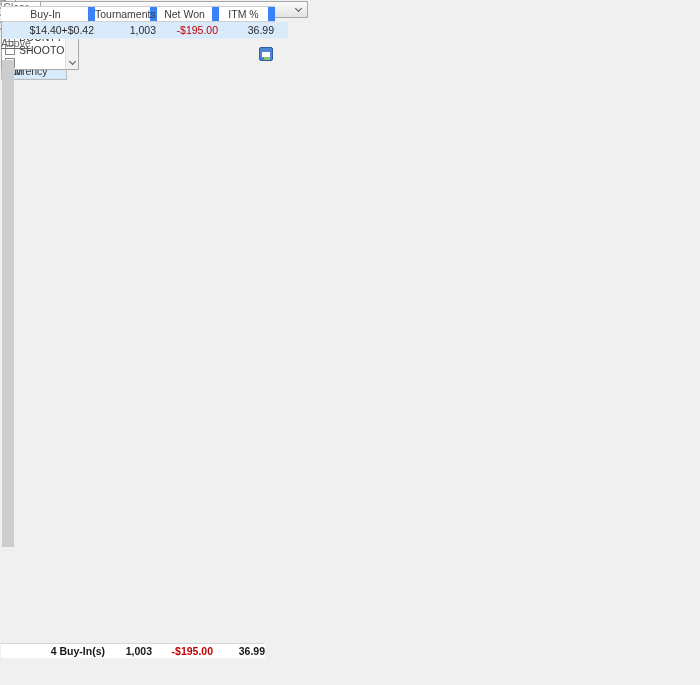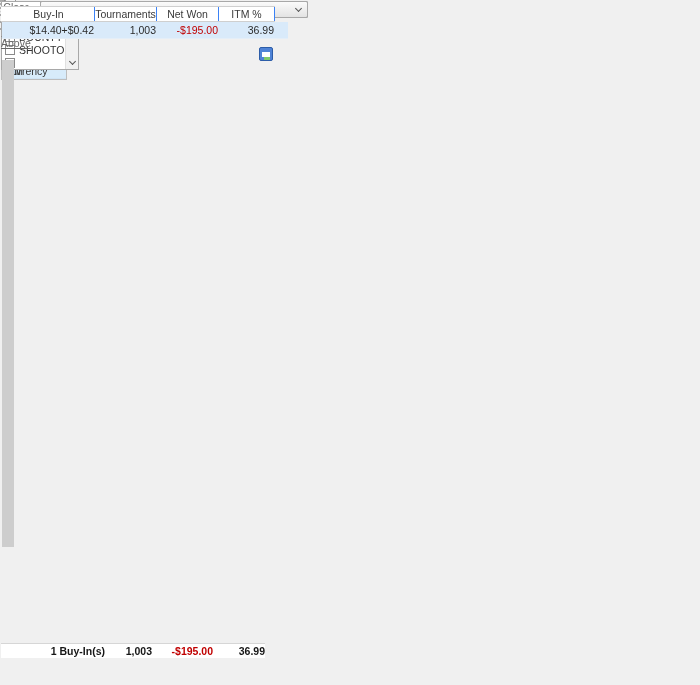--- a/index.html
+++ b/index.html
@@ -108,21 +108,21 @@
 
   
   #splitter-grip { left:329; top:328; width:4px; height:32px;
     background:repeating-linear-gradient(#a9a9a9 0 2px, transparent 2px 7px); cursor:col-resize; }
 
   
   #right-panel { left:336; top:14; width:361; height:658; background:#fff; border:1px solid #aeaeae; }
   #tbl-hdr { position:absolute; left:1; right:1; top:5px; height:16px; display:flex;
     border-top:1px solid #cfcfcf; border-bottom:1px solid #cfcfcf; background:#fff; }
   .hsp { width:2px; flex:none; }
-  .hcell { line-height:14px; text-align:center; border-right:1px solid #3b82f6; color:#3a3a3a; cursor:pointer; }
+  .hcell { line-height:14px; text-align:center; border-right:7px solid #3b82f6; color:#3a3a3a; cursor:pointer; }
   .hfill { flex:1; }
   .c1 { width:92px; } .c2 { width:62px; } .c3 { width:62px; } .c4 { width:56px; }
   #tbl-row { position:absolute; left:1px; top:21px; height:17px; display:flex; align-items:stretch;
     border-bottom:1px solid #e4eef8; cursor:default; }
   .dcell { background:#d9eafa; text-align:right; padding:2px 2px 0 0; color:#2b2b2b; }
   .dext { width:12px; background:#d9eafa; flex:none; }
   .red { color:#c00000; }
   #tbl-footer { position:absolute; left:1; right:1; top:642px; height:15px; display:flex;
     border-top:1px solid #d6d6d6; font-weight:bold; color:#161616; background:#fff; align-items:center; }
   .fc { text-align:right; }
@@ -347,20 +347,20 @@
     <div id="tbl-row">
       <span class="hsp" style="background:#d9eafa;"></span>
       <div class="dcell c1">$14.40+$0.42</div>
       <div class="dcell c2">1,003</div>
       <div class="dcell c3 red">-$195.00</div>
       <div class="dcell c4">36.99</div>
       <div class="dext"></div>
     </div>
 
     <div id="tbl-footer">
-      <div class="fc f1">1 Buy-In(s)</div>
+      <div class="fc f1">4 Buy-In(s)</div>
       <div class="fc f2">1,003</div>
       <div class="fc f3 red">-$195.00</div>
       <div class="fc f4">36.99</div>
     </div>
   </div>
 
 </div>
 
 </body></html>

